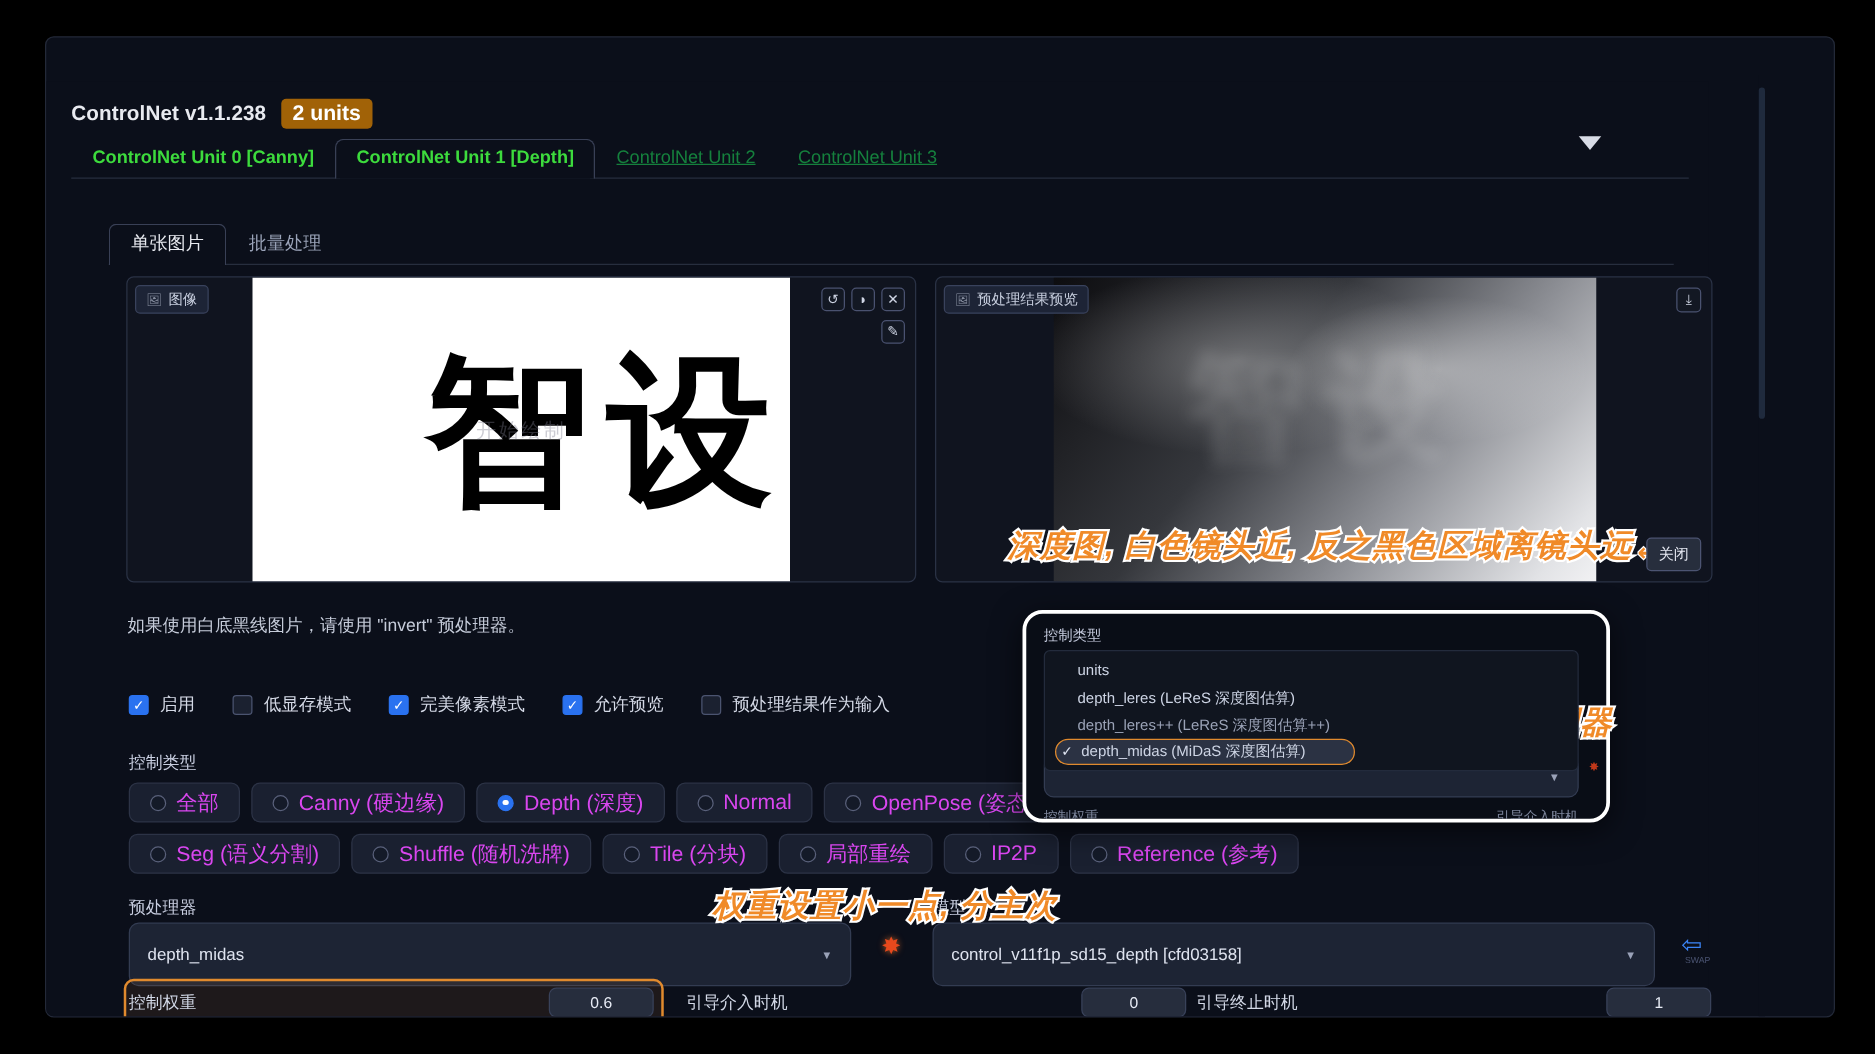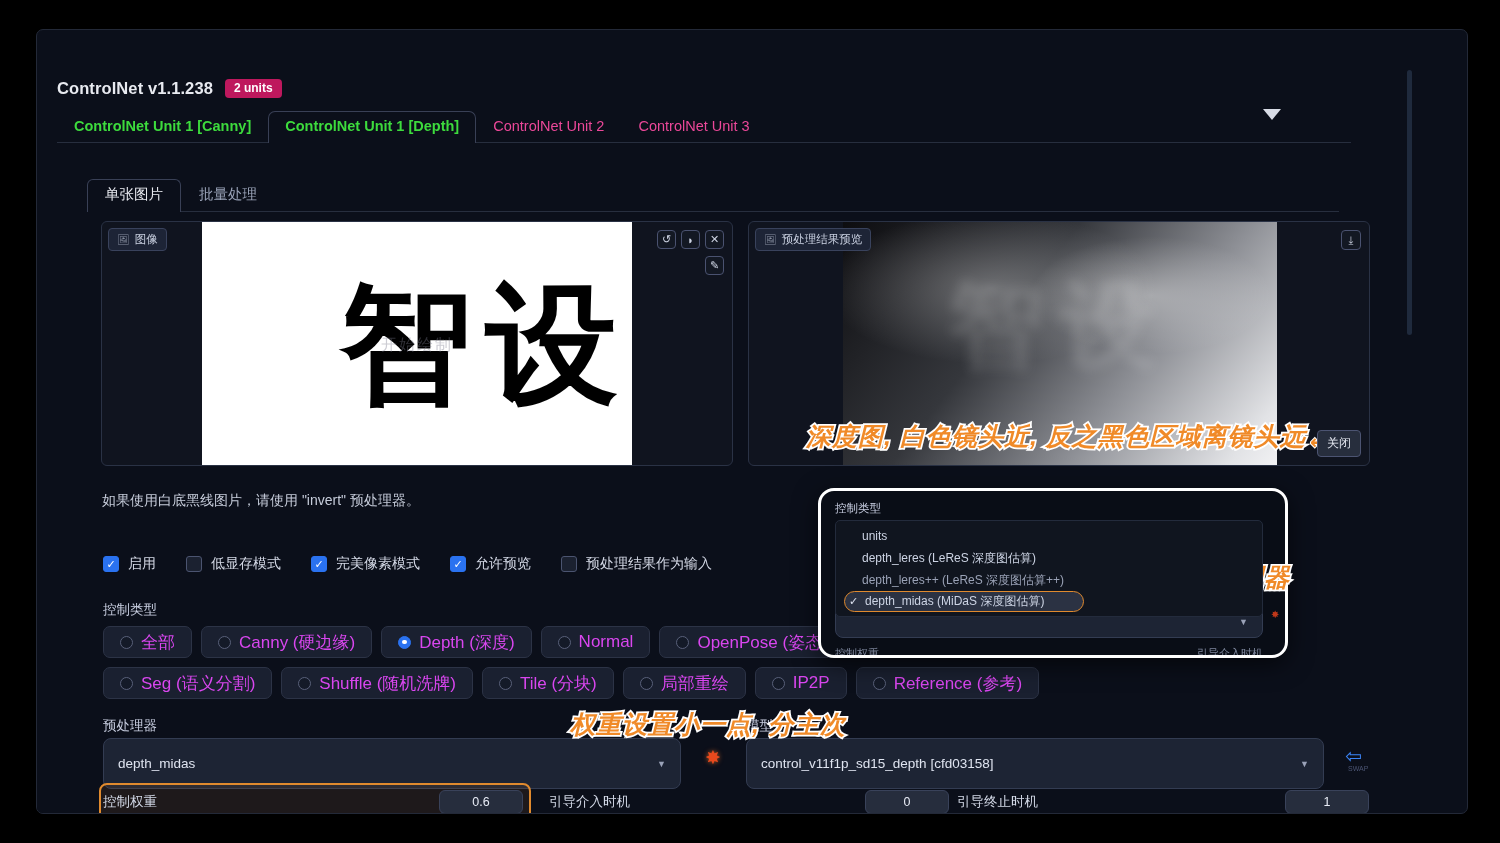--- a/index.html
+++ b/index.html
@@ -26,21 +26,21 @@
     left: 0; top: 15px;
     width: 1330px; height: 785px;
     background: #0b0f1a;
     margin-top: 20px;
   }
 
   
   .hdr { position: absolute; left: 20px; top: 14px; display: flex; align-items: center; gap: 12px; }
   .hdr-title { color: #e8eaf0; font-size: 16.5px; font-weight: 600; letter-spacing: .1px; }
   .units-badge {
-    background: #be185d; color: #fff; font-size: 12px; font-weight: 700;
+    background: #a16207; color: #fff; font-size: 17px; font-weight: 700;
     border-radius: 4px; padding: 3px 9px 4px; line-height: 1;
   }
   .collapse-arrow {
     position: absolute; right: 86px; top: 44px;
     width: 0; height: 0;
     border-left: 9px solid transparent; border-right: 9px solid transparent;
     border-top: 11px solid #d8dce6;
     cursor: pointer;
   }
 
@@ -50,21 +50,21 @@
     height: 34px;
     display: flex; align-items: flex-end; gap: 0;
     border-bottom: 1px solid #272e3e;
   }
   .unit-tab {
     padding: 6px 16px 9px; font-size: 14.5px; font-weight: 700;
     color: #3ddb3d; cursor: pointer; white-space: nowrap;
     border: 1px solid transparent; border-bottom: none;
     border-radius: 7px 7px 0 0; position: relative; top: 1px;
   }
-  .unit-tab.inactive { color: #ec4899; font-weight: 400; }
+  .unit-tab.inactive { color: #15803d; font-weight: 400; text-decoration: underline; }
   .unit-tab.active {
     background: #0b0f1a; border-color: #394056;
   }
 
   
   .sub-tabs {
     position: absolute; left: 50px; top: 114px; right: 28px;
     height: 33px;
     display: flex; align-items: flex-end;
     border-bottom: 1px solid #272e3e;
@@ -327,21 +327,21 @@
   <div class="app-panel">
     <div class="inner-pane">
 
       <div class="hdr">
         <span class="hdr-title">ControlNet v1.1.238</span>
         <span class="units-badge">2 units</span>
       </div>
       <div class="collapse-arrow"></div>
 
       <div class="unit-tabs">
-        <div class="unit-tab">ControlNet Unit 1 [Canny]</div>
+        <div class="unit-tab">ControlNet Unit 0 [Canny]</div>
         <div class="unit-tab active">ControlNet Unit 1 [Depth]</div>
         <div class="unit-tab inactive">ControlNet Unit 2</div>
         <div class="unit-tab inactive">ControlNet Unit 3</div>
       </div>
 
       <div class="sub-tabs">
         <div class="sub-tab active">单张图片</div>
         <div class="sub-tab">批量处理</div>
       </div>
 

